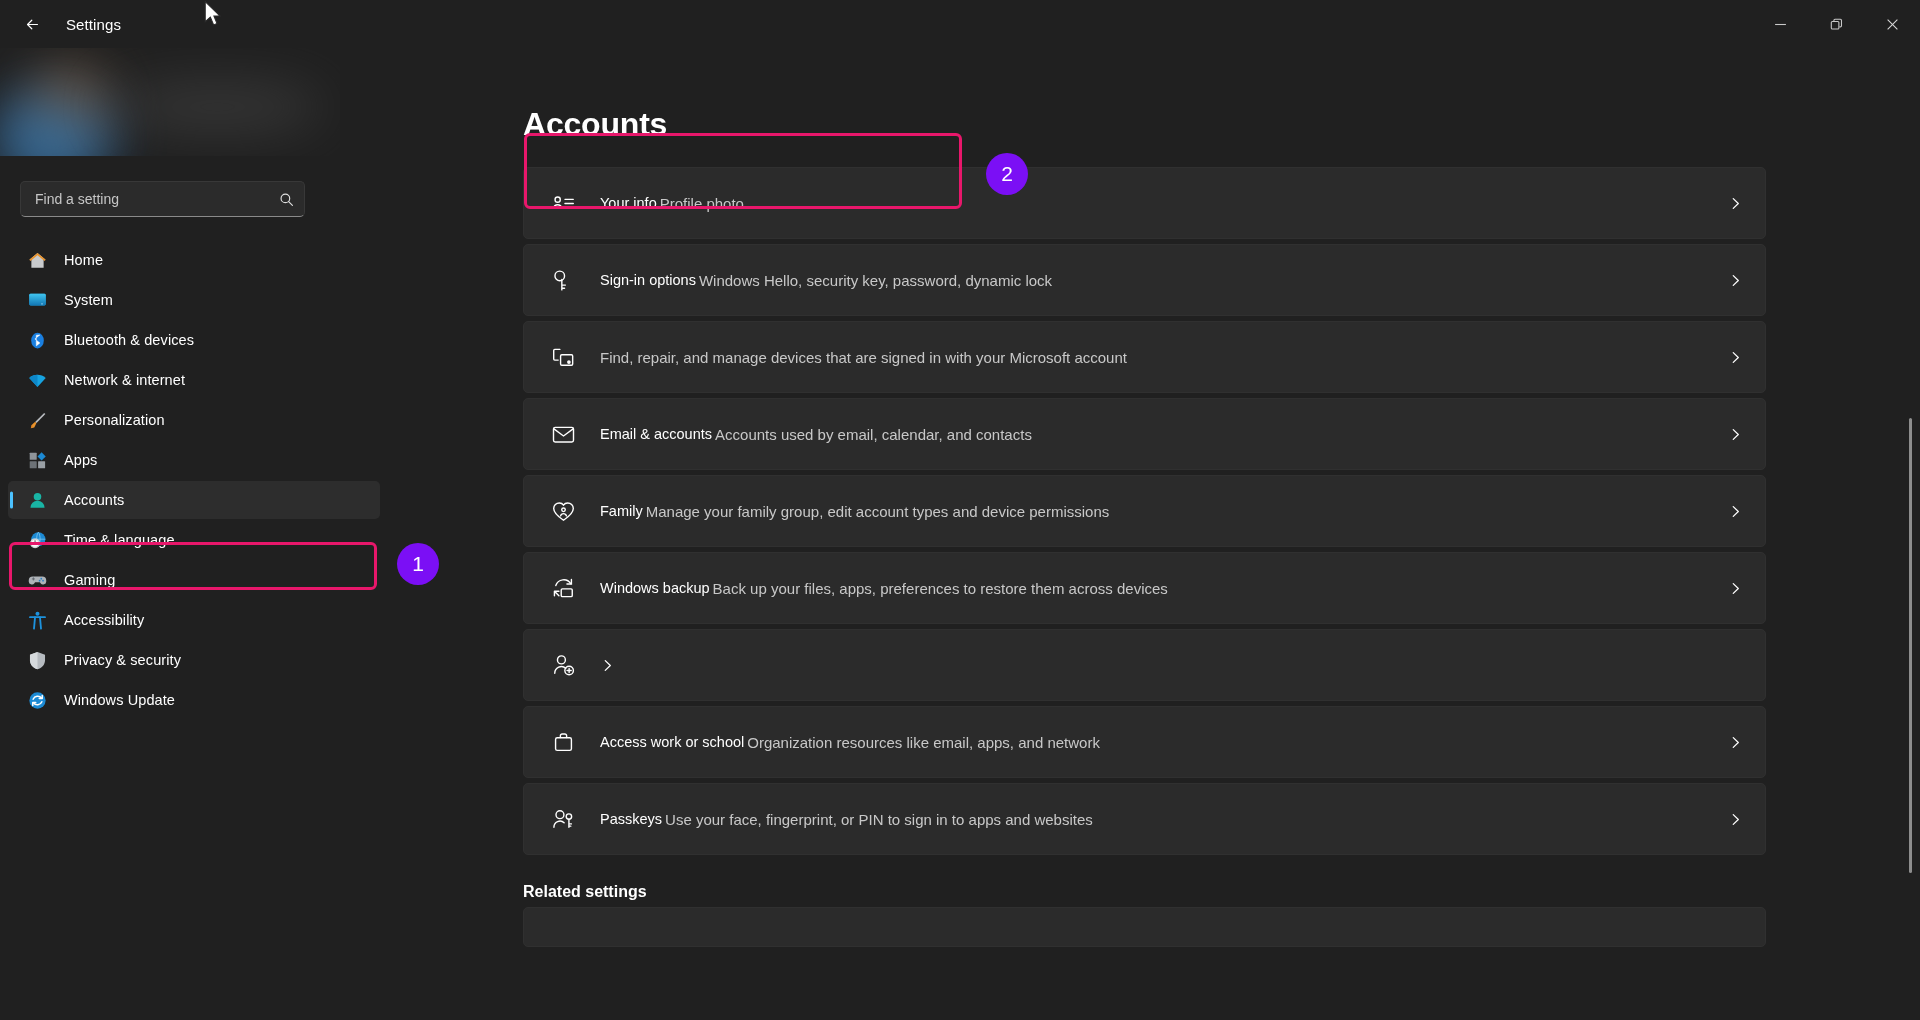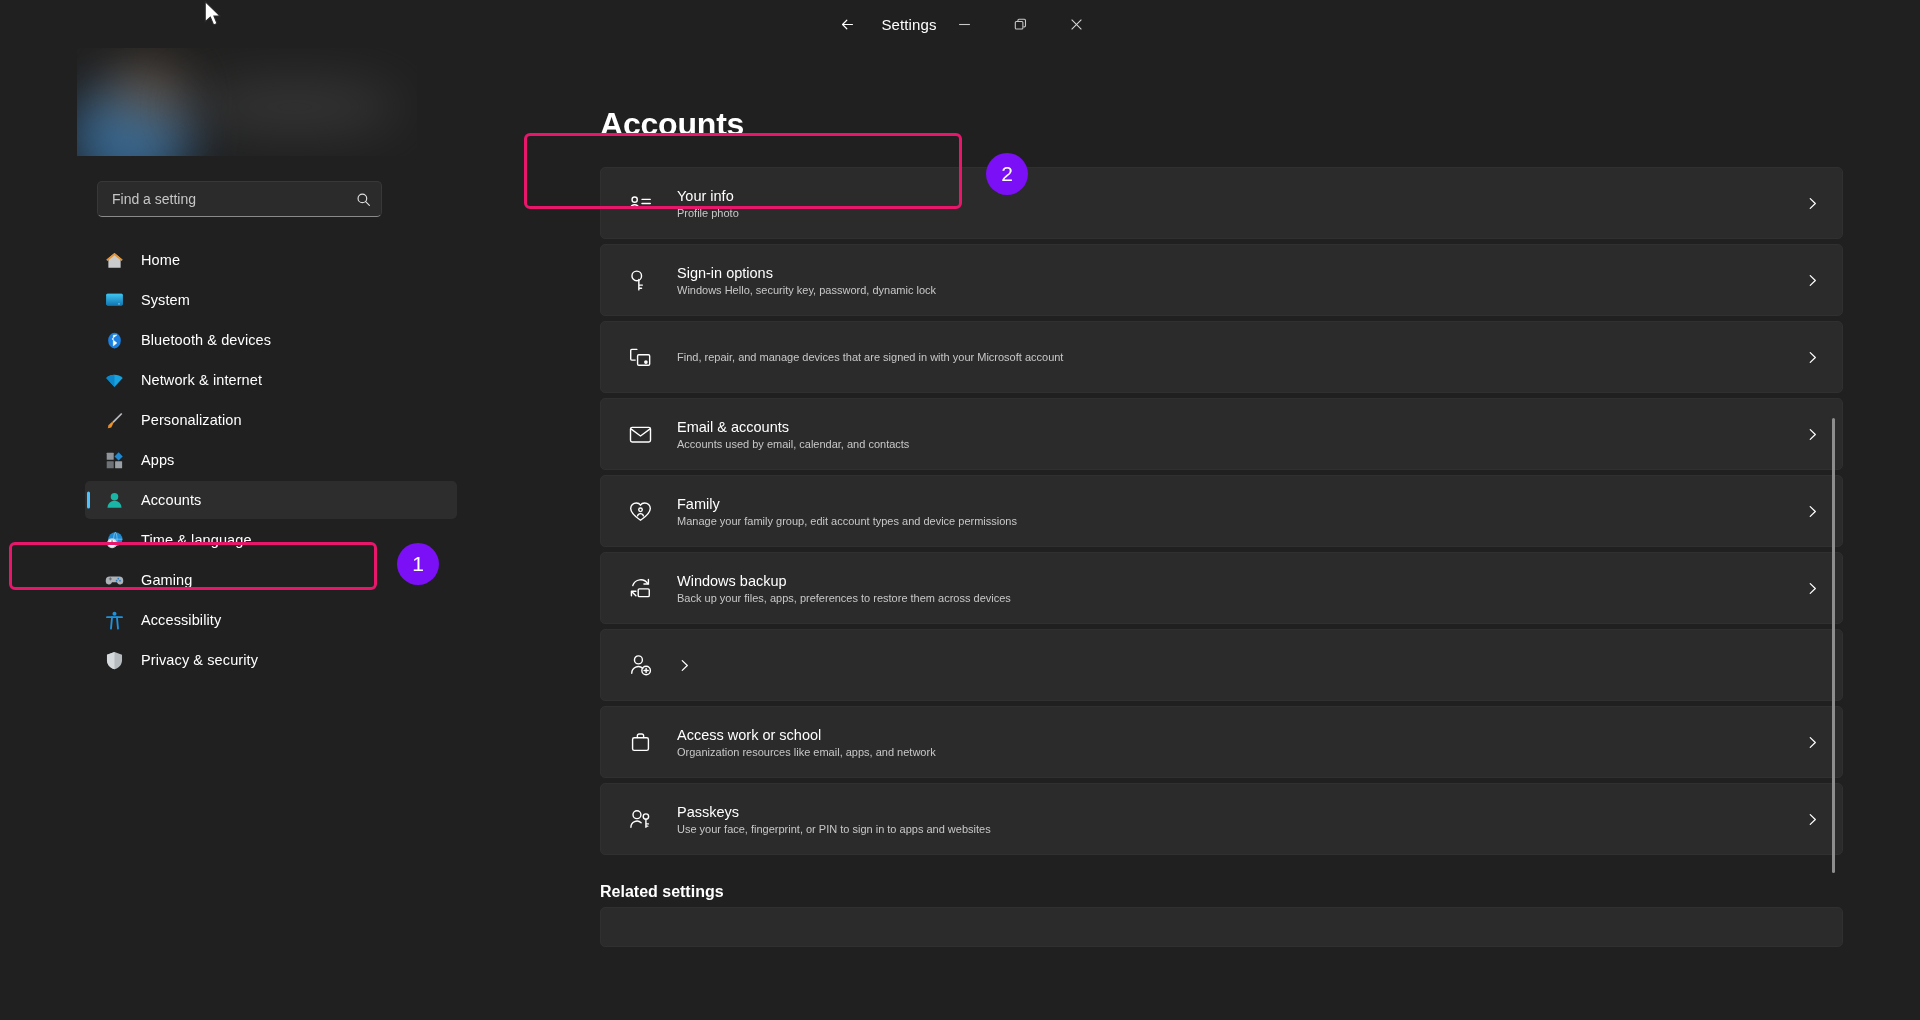--- a/index.html
+++ b/index.html
@@ -13,21 +13,20 @@
     color: #ffffff;
   }
 
   .window {
     position: relative;
     width: 1920px;
     height: 1020px;
     background: #202020;
     display: flex;
     flex-direction: column;
-    align-items: center;
   }
 
   
   .titlebar {
     height: 48px;
     flex: 0 0 48px;
     display: flex;
     align-items: center;
     background: #202020;
     position: relative;
@@ -167,23 +166,23 @@
     border: 1px solid #303030;
     border-radius: 5px;
     margin-bottom: 5px;
     display: flex;
     align-items: center;
     padding: 0 22px 0 26px;
     gap: 24px;
   }
   .card-icon { width: 26px; flex: 0 0 26px; display: flex; align-items: center; justify-content: center; }
   .card-icon svg { width: 25px; height: 25px; display: block; }
-  .card-text { flex: 1 1 auto; display: flex; flex-direction: column; gap: 3px; }
+  .card-text { flex: 1 1 auto; display: flex; flex-direction: row; gap: 3px; }
   .card-title { font-size: 14.5px; color: #ffffff; }
-  .card-sub { font-size: 11px; color: #c8c8c8; }
+  .card-sub { font-size: 15px; color: #c8c8c8; }
   .card-chevron svg { width: 15px; height: 15px; display: block; }
 
   .related-title {
     font-size: 16px;
     font-weight: bold;
     margin-top: 28px;
     margin-bottom: 6px;
   }
   .card.partial { height: 40px; overflow: hidden; }
 
@@ -405,20 +404,30 @@
           </div>
           <div class="nav-item">
             <span class="nav-icon">
               <svg viewBox="0 0 24 24">
                 <path d="M12 2.4 20.6 5.5v6.2c0 5-3.6 8.8-8.6 10.3-5-1.5-8.6-5.3-8.6-10.3V5.5Z" fill="#b6bbc0"></path>
                 <path d="M12 2.4 3.4 5.5v6.2c0 5 3.6 8.8 8.6 10.3Z" fill="#d6dadd"></path>
               </svg>
             </span>
             <span class="nav-label">Privacy &amp; security</span>
           </div>
+          <div class="nav-item">
+            <span class="nav-icon">
+              <svg viewBox="0 0 24 24">
+                <circle cx="12" cy="12" r="9.3" fill="#1c8ad4"></circle>
+                <path d="M16.7 9.4A5.6 5.6 0 0 0 7 10.6M7.3 14.6a5.6 5.6 0 0 0 9.7-1.2" fill="none" stroke="#ffffff" stroke-width="1.7" stroke-linecap="round"></path>
+                <path d="M17.4 6.3v3.4h-3.4M6.6 17.7v-3.4h3.4" fill="none" stroke="#ffffff" stroke-width="1.7" stroke-linecap="round" stroke-linejoin="round"></path>
+              </svg>
+            </span>
+            <span class="nav-label">Windows Update</span>
+          </div>
         </div>
     </div>
 
     <div class="main">
       <div class="page-title">Accounts</div>
 
       <div class="cards" id="card-list">
           <div class="card">
             <span class="card-icon">
               <svg fill="none" stroke="#ffffff" stroke-width="1.35" stroke-linecap="round" viewBox="0 0 24 24">

